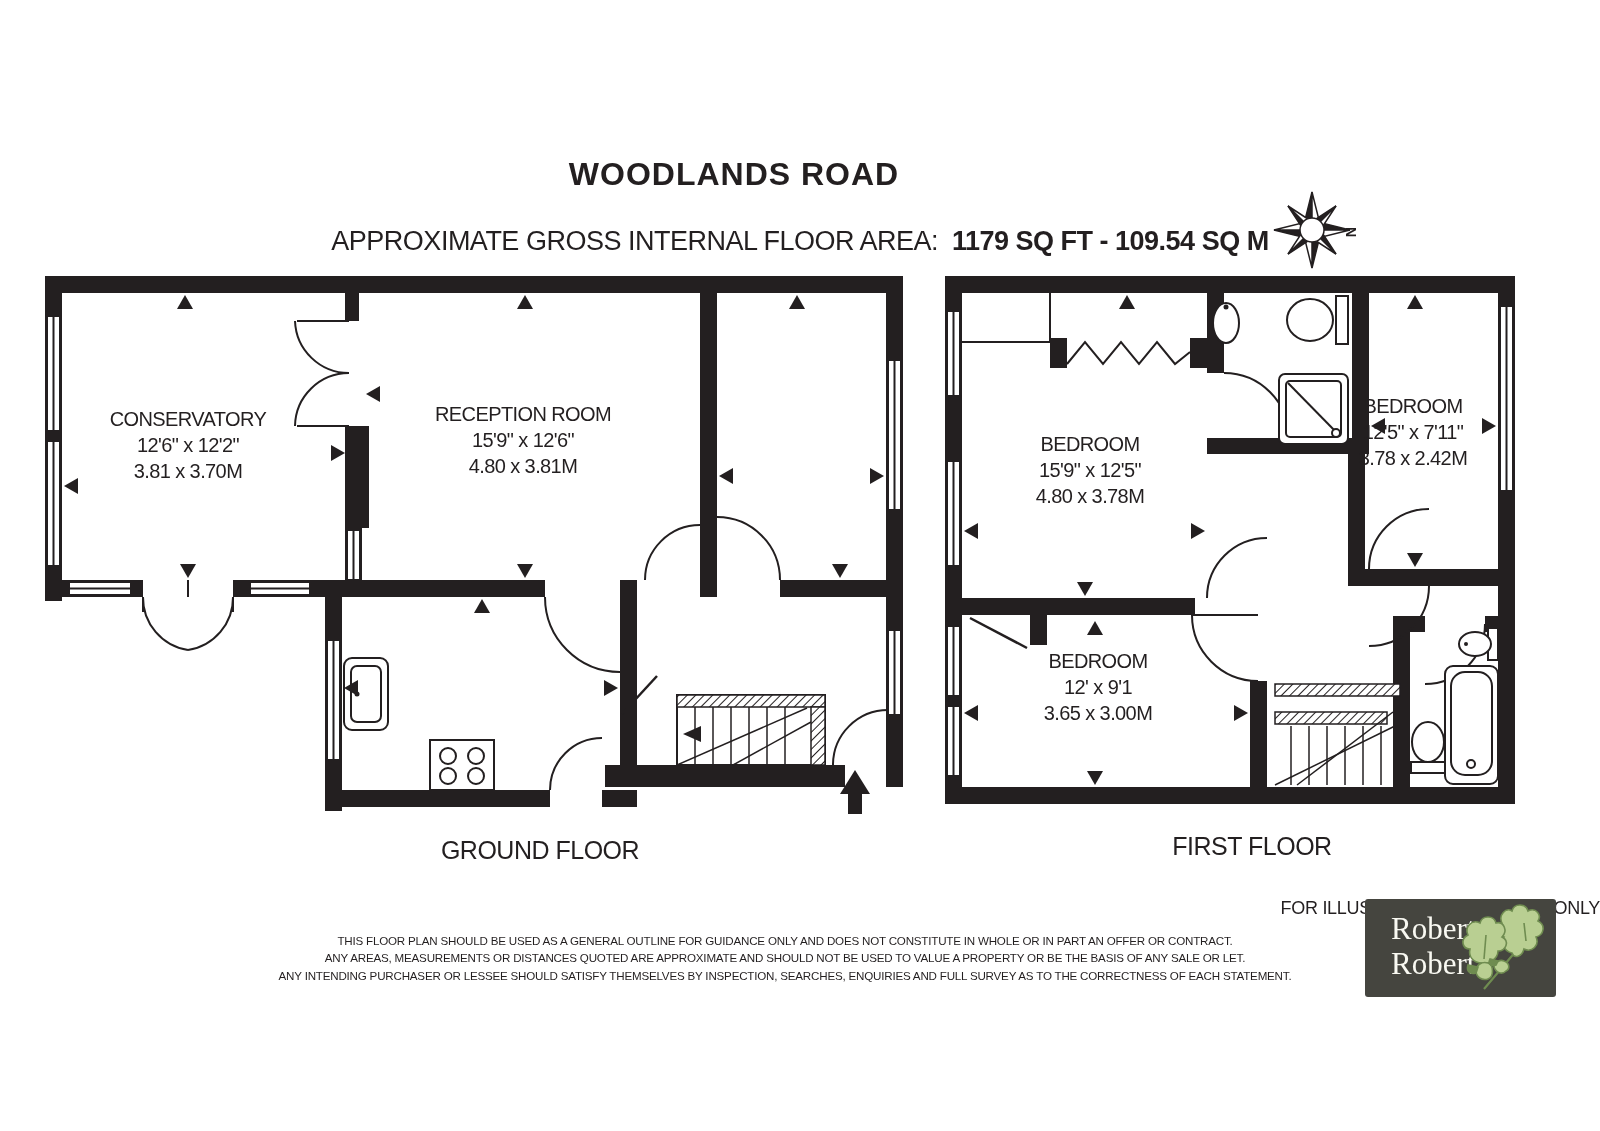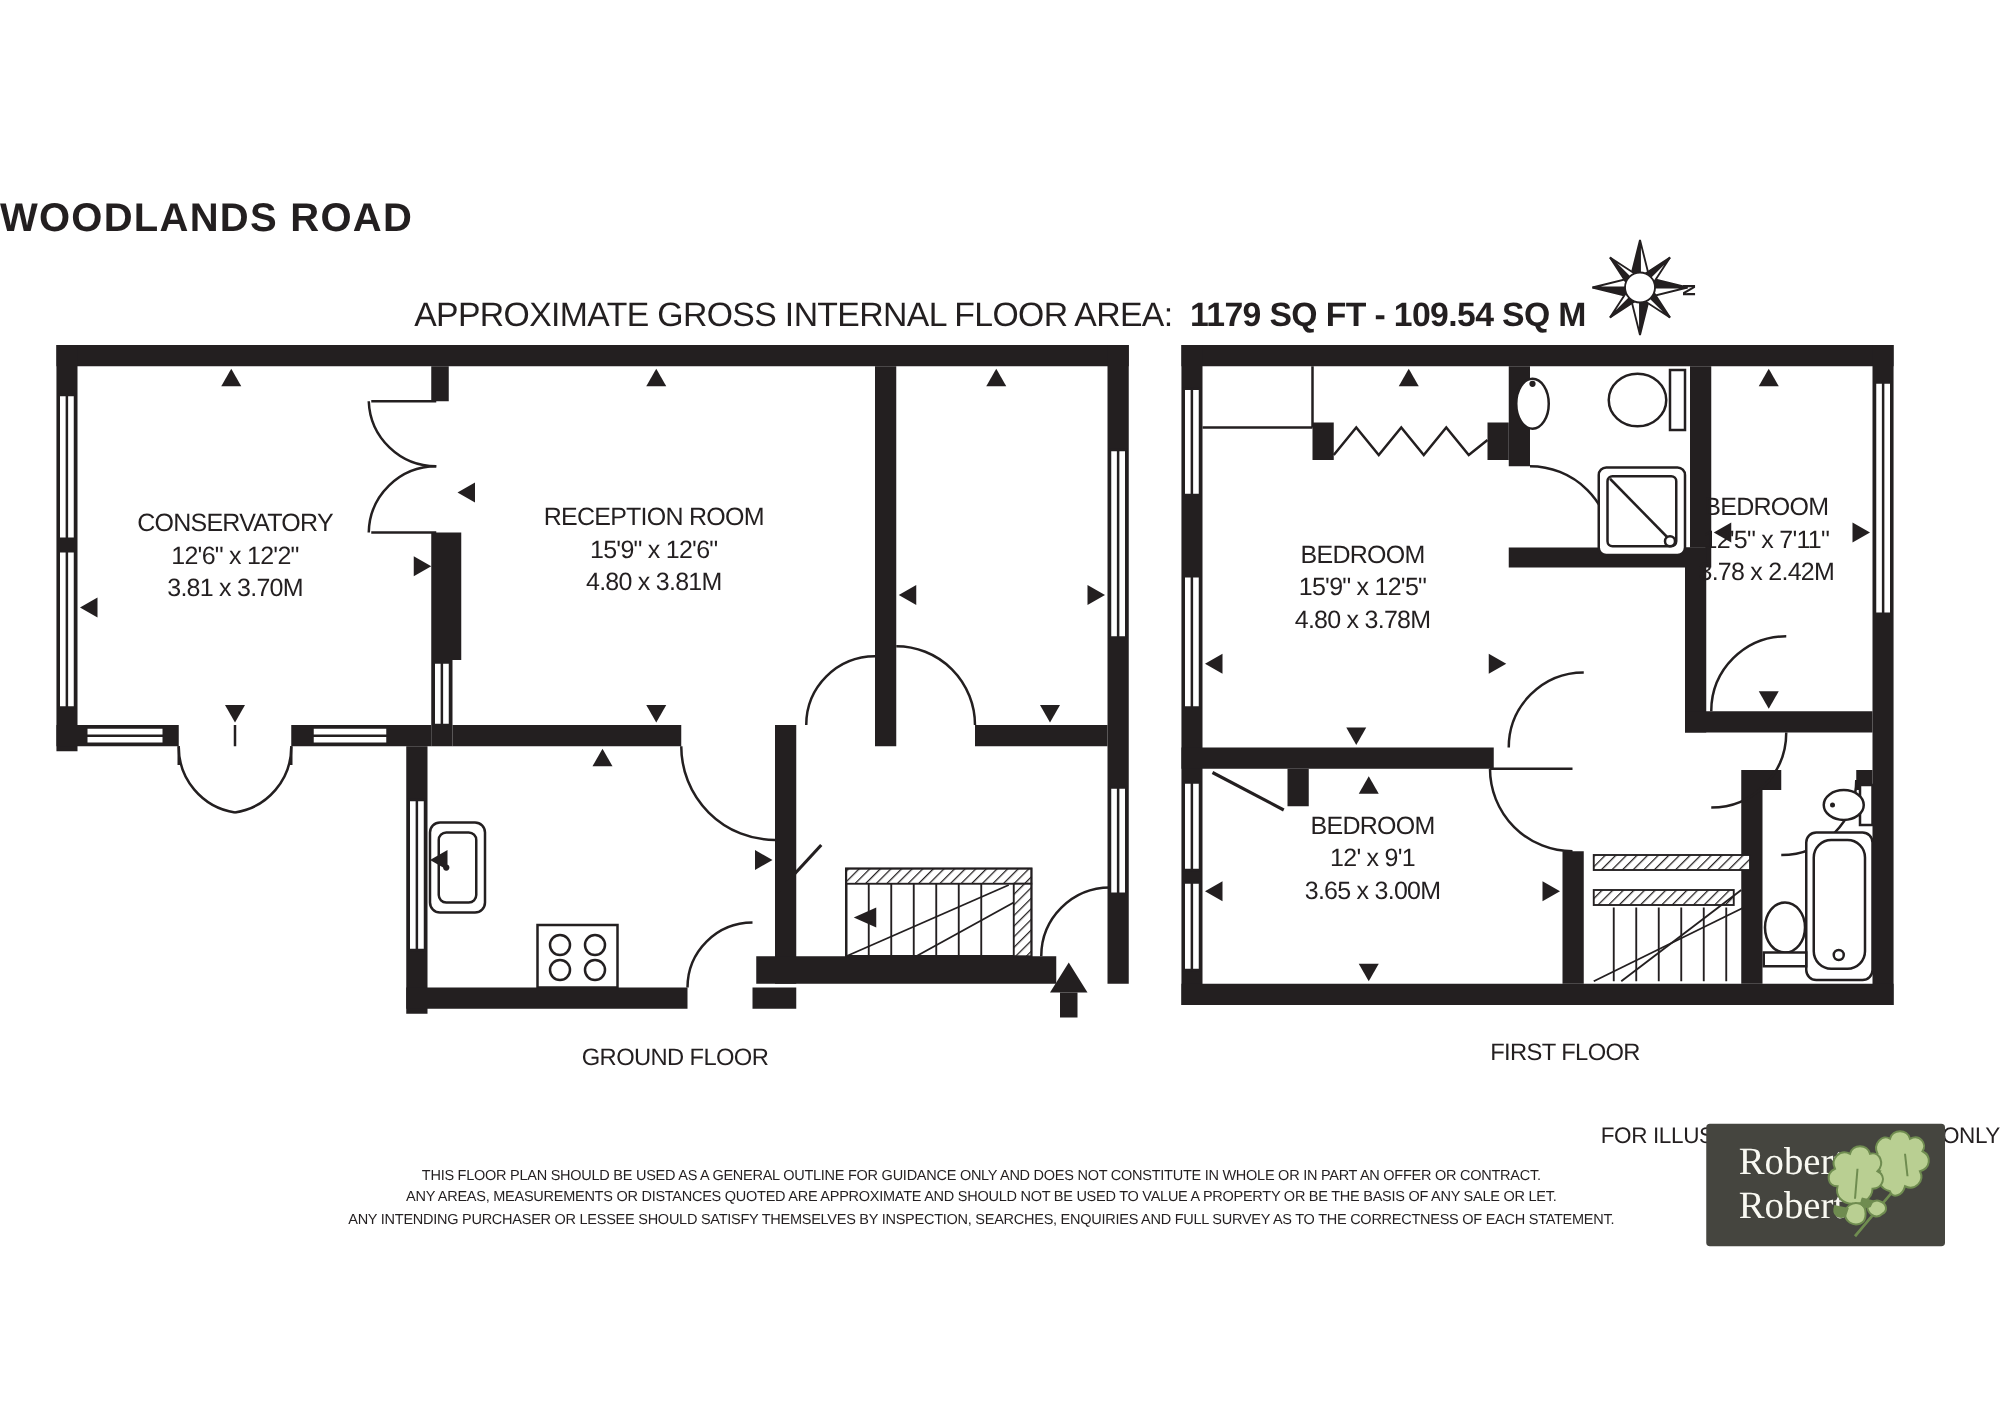--- a/index.html
+++ b/index.html
@@ -1,29 +1,29 @@
 <!DOCTYPE html>
 <html><head>
 <meta charset="utf-8">
 <style>
   html,body{margin:0;padding:0;background:#fff;}
   .page{position:relative;width:1600px;height:1131px;background:#ffffff;overflow:hidden;
         font-family:"Liberation Sans",sans-serif;color:#231f20;}
-  .title{position:absolute;top:156px;left:0;width:1468px;
+  .title{position:absolute;top:156px;left:0;width:1468px;text-align:center;
          font-size:32px;font-weight:bold;letter-spacing:1px;}
-  .subtitle{position:absolute;top:237px;left:0;width:1600px;text-align:center;
+  .subtitle{position:absolute;top:226px;left:0;width:1600px;text-align:center;
             font-size:27px;letter-spacing:-0.5px;}
   .subtitle .val{font-weight:bold;margin-left:14px;}
   .compass{position:absolute;left:1268px;top:186px;width:88px;height:88px;}
   .compass-n{position:absolute;left:1346px;top:224px;font-size:14px;font-weight:bold;
              transform:rotate(90deg);}
   .plan{position:absolute;}
   .room-label{position:absolute;text-align:center;transform:translateX(-50%);
               font-size:20px;line-height:26px;letter-spacing:-0.6px;white-space:nowrap;}
-  .floor-label{position:absolute;transform:translateX(-50%);font-size:19px;letter-spacing:-0.5px;}
+  .floor-label{position:absolute;transform:translateX(-50%);font-size:25px;letter-spacing:-0.5px;}
   .illustration{position:absolute;top:898px;left:0;width:1600px;text-align:right;
                 font-size:18px;letter-spacing:-0.3px;}
   .disclaimer{position:absolute;top:932px;left:0;width:1570px;text-align:center;
               font-size:11.6px;line-height:17.4px;letter-spacing:-0.2px;}
   .logo{position:absolute;left:1365px;top:899px;width:191px;height:98px;border-radius:3px;}
   .logo-text{position:absolute;left:26px;top:12px;font-family:"Liberation Serif",serif;
              font-size:31px;line-height:35px;}
   .logo-dot{display:inline-block;width:10px;height:10px;border-radius:50%;margin-left:3px;}
   .logo-leaves{position:absolute;right:2px;top:2px;}
 </style>

